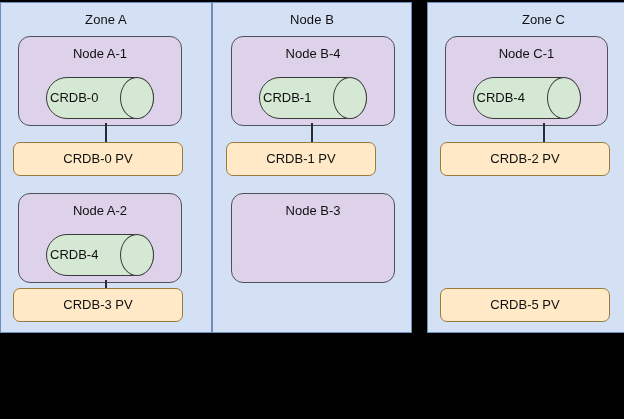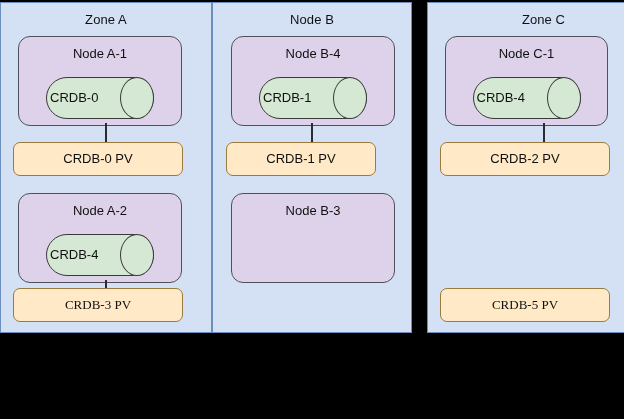--- a/index.html
+++ b/index.html
@@ -136,21 +136,21 @@
     background: #ffe9c6;
     border: 1px solid #9a7a3d;
     border-radius: 7px;
     box-sizing: border-box;
     text-align: center;
     font-size: 13px;
     color: #101010;
     line-height: 32px;
   }
   .pv-row1 { top: 139px; }
-  .pv-row2 { top: 285px; font-family: Liberation Serif, serif; }
+  .pv-row2 { top: 285px; }
 
   .zone-a .pv { left: 12px; width: 170px; }
   .zone-b .pv { left: 13px; width: 150px; }
   .zone-c .pv { left: 12px; width: 170px; }
 </style>
 </head>
 <body>
 
 <div id="canvas">
 

